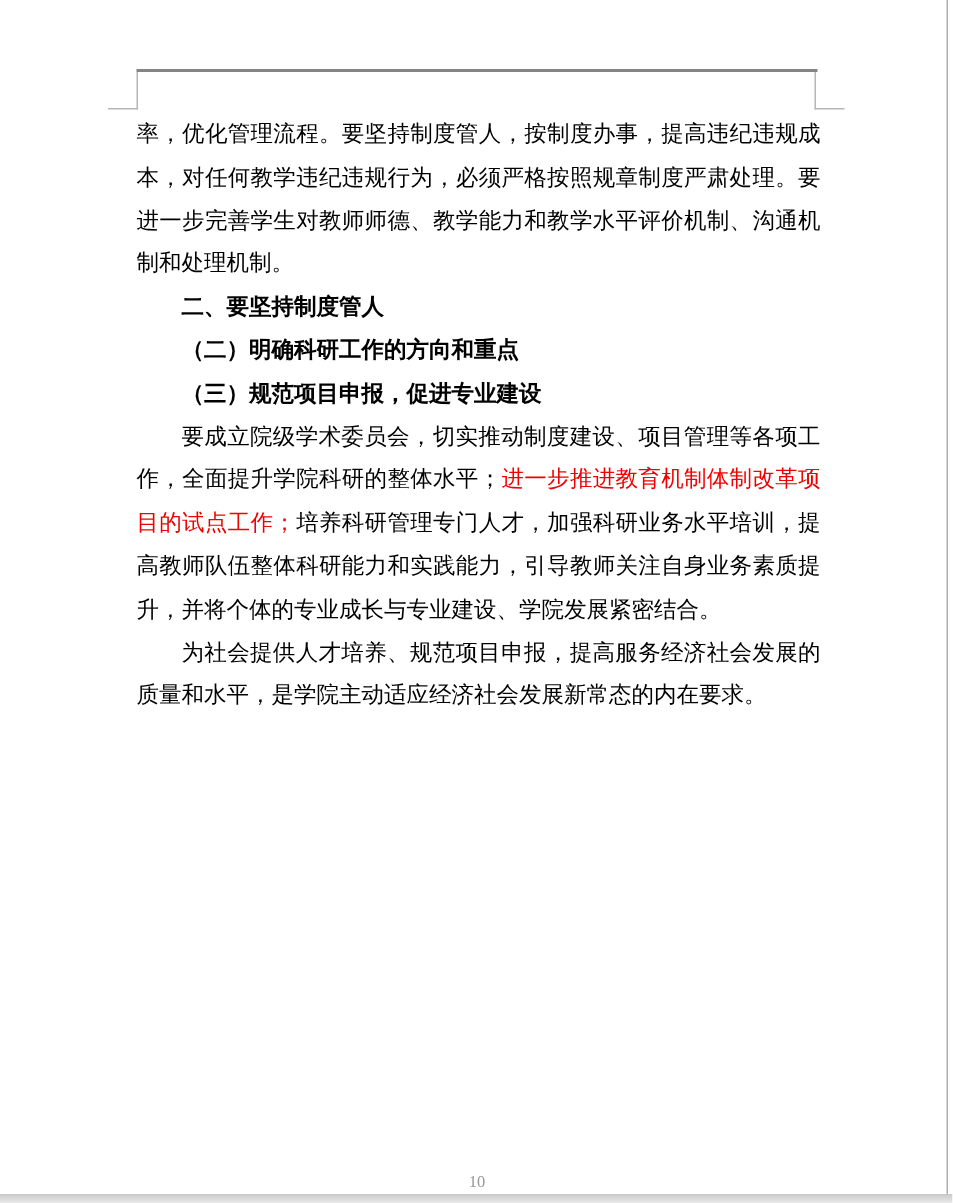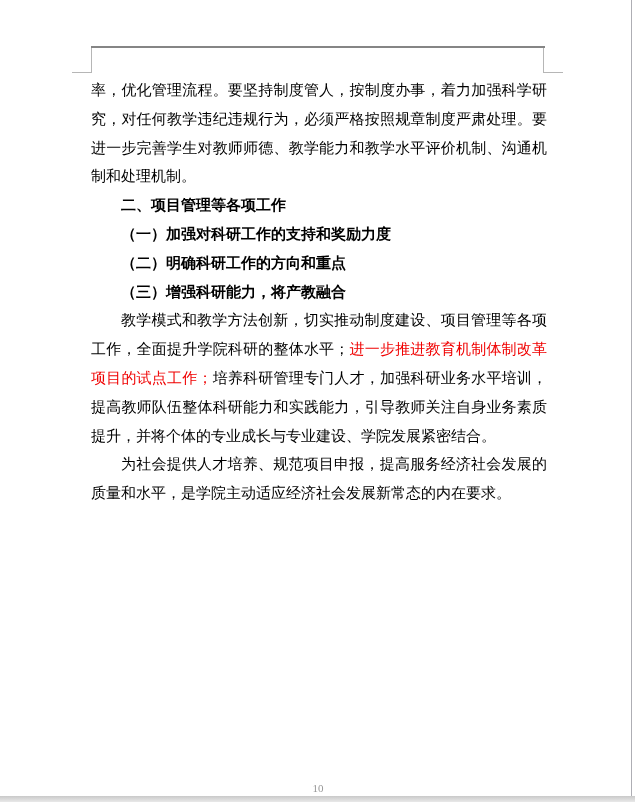--- a/index.html
+++ b/index.html
@@ -93,33 +93,32 @@
 <body>
 
 <div class="screen">
 
   <div class="top-rule"></div>
   <div class="corner-mark left"></div>
   <div class="corner-mark right"></div>
 
   <div class="text-area">
 
-    <p class="no-indent">率，优化管理流程。要坚持制度管人，按制度办事，着力加强科学研究，对任何教学违纪违规行为，必须严格按照规章制度严肃处理。要进一步完善学生对教师师德、教学能力和教学水平评价机制、沟通机制和处理机制。</p>
+    <p class="no-indent">率，优化管理流程。要坚持制度管人，按制度办事，提高违纪违规成本，对任何教学违纪违规行为，必须严格按照规章制度严肃处理。要进一步完善学生对教师师德、教学能力和教学水平评价机制、沟通机制和处理机制。</p>
 
-    <p class="heading">二、项目管理等各项工作</p>
+    <p class="heading">二、要坚持制度管人</p>
 
-    <p class="heading">（一）加强对科研工作的支持和奖励力度</p>
 
 
     <p class="heading">（二）明确科研工作的方向和重点</p>
 
 
-    <p class="heading">（三）增强科研能力，将产教融合</p>
+    <p class="heading">（三）规范项目申报，促进专业建设</p>
 
-    <p><span>教学模式和教学方法创新，切实推动制度建设、项目管理等各项工作，全面提升学院科研的整体水平；</span><span class="red-run">进一步推进教育机制体制改革项目的试点工作；</span><span>培养科研管理专门人才，加强科研业务水平培训，提高教师队伍整体科研能力和实践能力，引导教师关注自身业务素质提升，并将个体的专业成长与专业建设、学院发展紧密结合。</span></p>
+    <p><span>要成立院级学术委员会，切实推动制度建设、项目管理等各项工作，全面提升学院科研的整体水平；</span><span class="red-run">进一步推进教育机制体制改革项目的试点工作；</span><span>培养科研管理专门人才，加强科研业务水平培训，提高教师队伍整体科研能力和实践能力，引导教师关注自身业务素质提升，并将个体的专业成长与专业建设、学院发展紧密结合。</span></p>
 
 
     <p>为社会提供人才培养、规范项目申报，提高服务经济社会发展的质量和水平，是学院主动适应经济社会发展新常态的内在要求。</p>
 
   </div>
 
   <div class="footer-pagenum">10</div>
 
   <div class="right-edge-line"></div>
   <div class="bottom-strip"></div>

